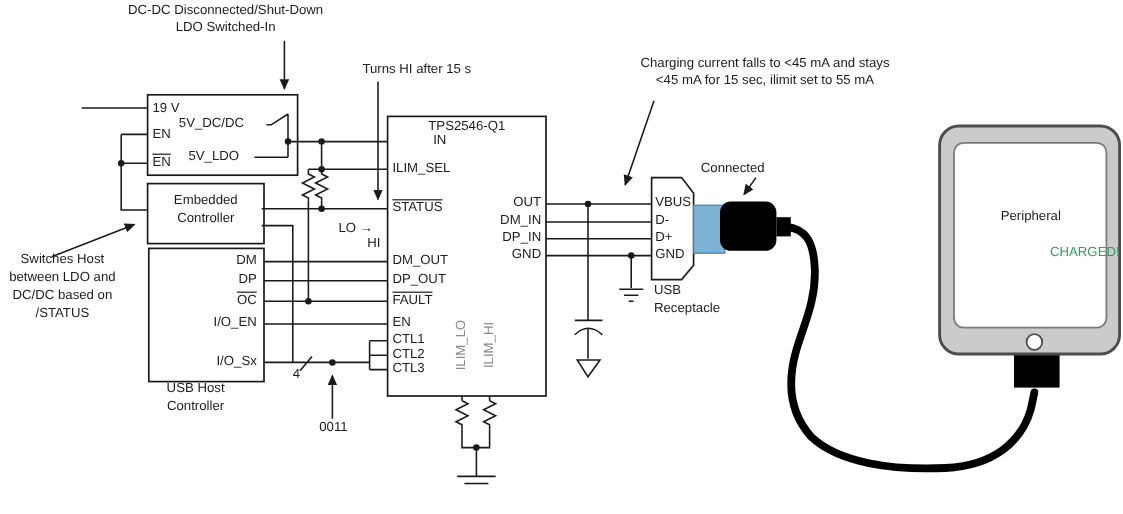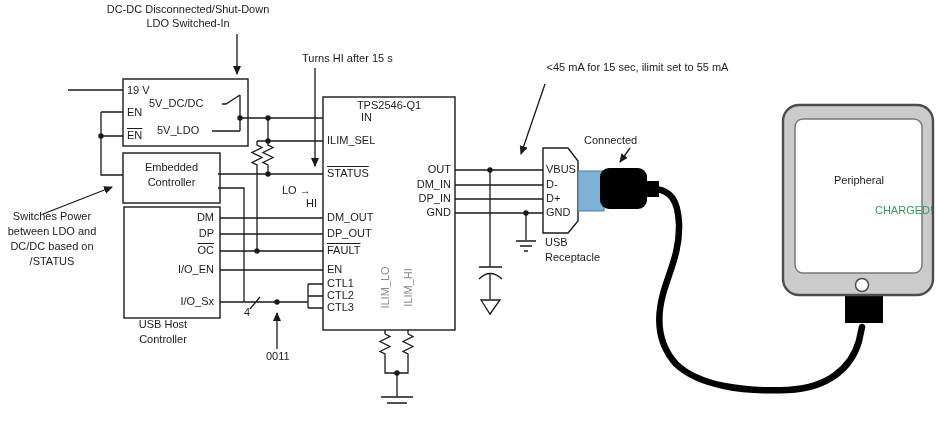--- a/index.html
+++ b/index.html
@@ -99,23 +99,24 @@
       <rect x="845" y="295" width="38" height="28" fill="#000"></rect>
       <rect x="783" y="105" width="150" height="190" rx="16" fill="#cbcbcb" stroke="#4d4d4d" stroke-width="2.4"></rect>
       <rect x="795" y="119" width="127" height="154" rx="8" fill="#fff" stroke="#7a7a7a" stroke-width="1.5"></rect>
       <circle cx="862" cy="285" r="6.5" fill="#fff" stroke="#4d4d4d" stroke-width="1.5"></circle>
     </g>
   </svg>
 
   <div class="t c" style="left:88px;top:3px;width:200px;">DC-DC Disconnected/Shut-Down</div>
   <div class="t c" style="left:88px;top:17px;width:200px;">LDO Switched-In</div>
   <div class="t" style="left:302px;top:52px;">Turns HI after 15 s</div>
+  <div class="t c" style="left:500px;top:47px;width:275px;">Charging current falls to &lt;45 mA and stays</div>
   <div class="t c" style="left:500px;top:61px;width:275px;">&lt;45 mA for 15 sec, ilimit set to 55 mA</div>
   <div class="t" style="left:584px;top:134px;">Connected</div>
-  <div class="t c" style="left:0px;top:210px;width:104px;">Switches Power</div>
+  <div class="t c" style="left:0px;top:210px;width:104px;">Switches Host</div>
   <div class="t c" style="left:0px;top:225px;width:104px;">between LDO and</div>
   <div class="t c" style="left:0px;top:240px;width:104px;">DC/DC based on</div>
   <div class="t c" style="left:0px;top:255px;width:104px;">/STATUS</div>
   <div class="t" style="left:266px;top:350px;">0011</div>
   <div class="t" style="left:244px;top:306px;">4</div>
   <div class="t" style="left:282px;top:184px;">LO →</div>
   <div class="t r" style="left:281px;top:197px;width:36px;">HI</div>
 
   <div class="t" style="left:127px;top:84px;">19 V</div>
   <div class="t" style="left:127px;top:106px;">EN</div>

